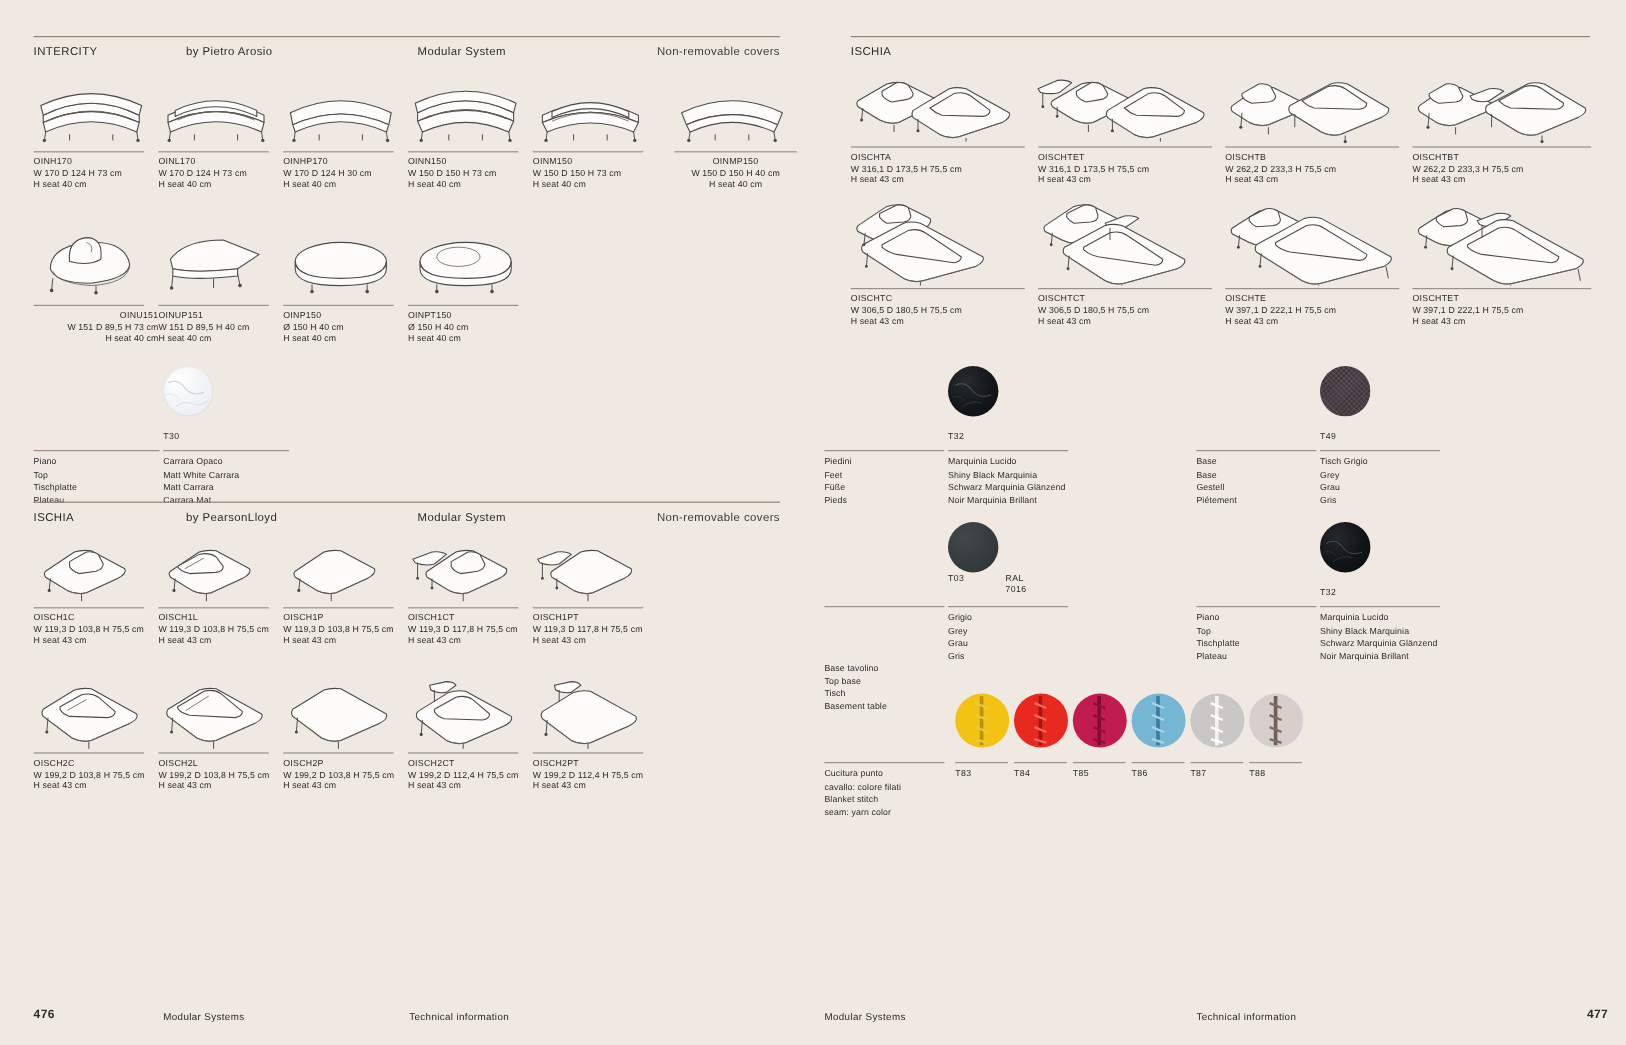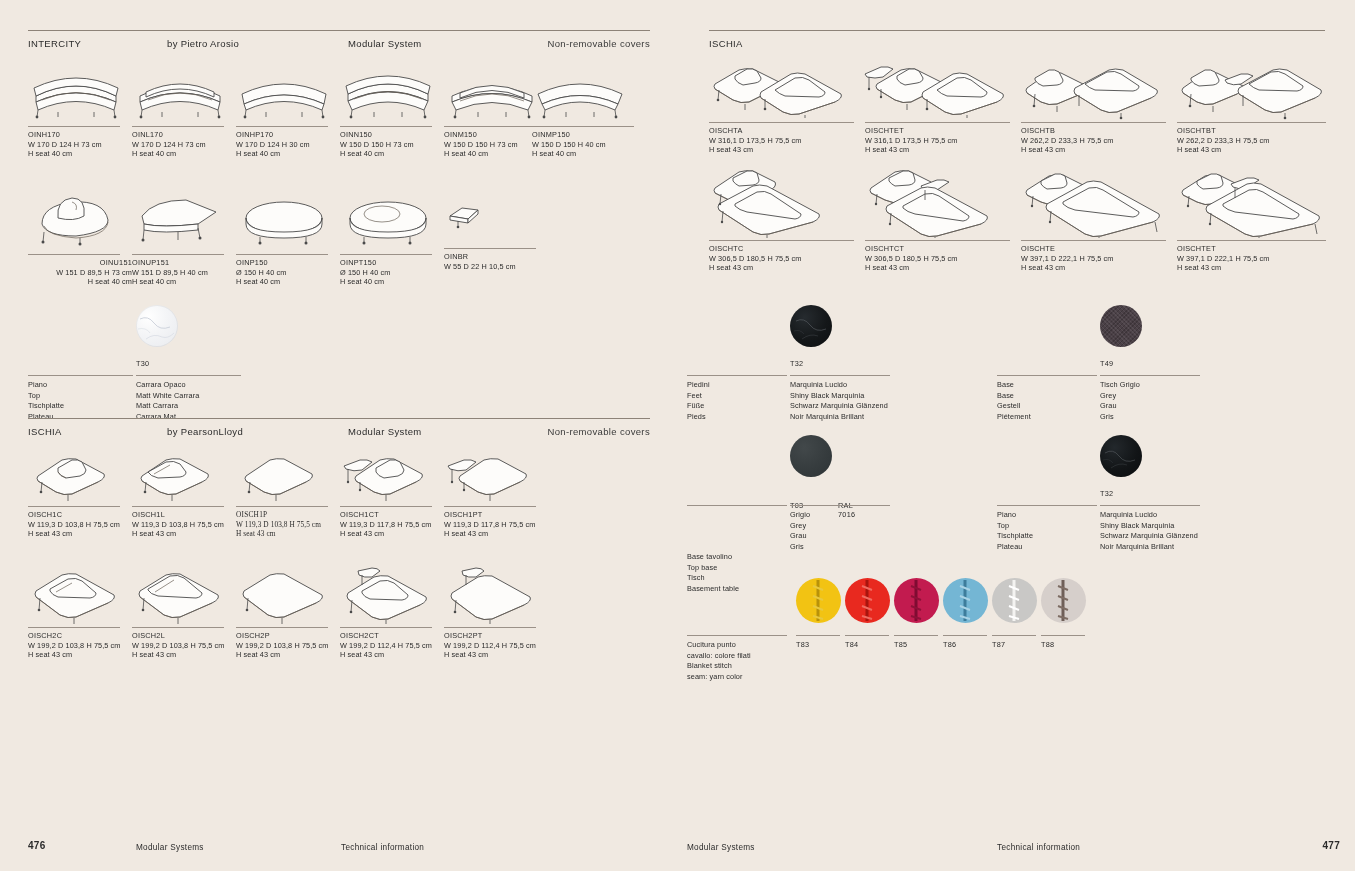--- a/index.html
+++ b/index.html
@@ -17,21 +17,21 @@
 
   
   .sec-head {
     position: relative;
     border-top: 1px solid #8d8378;
     padding-top: 7px;
     height: 24px;
   }
   .sec-head span { position: absolute; top: 7px; font-size: 9.5px; letter-spacing: .35px; }
   .sh-a { left: 0; }
-  .sh-b { left: 113px; padding-left: 26px; }
+  .sh-b { left: 101px; padding-left: 26px; }
   .sh-c { left: 320px; }
   .sh-d { right: 0; font-size: 8px; letter-spacing: .2px; color: #3a3a3a; }
 
   .row { position: relative; }
   .cell { position: absolute; }
   .cell .art { position: relative; width: 100%; }
   .cell .rule { border-top: 1px solid #9b9188; width: 88%; }
   .cell .code { font-size: 7.3px; letter-spacing: .25px; margin-top: 3px; line-height: 1.32; }
   .cell .dims { font-size: 7.3px; letter-spacing: .1px; line-height: 1.32; }
 
@@ -149,21 +149,21 @@
             <circle cx="11" cy="57" r="1.4" fill="#4a4a4a"></circle>
               <circle cx="85" cy="57" r="1.4" fill="#4a4a4a"></circle>
           </svg>
         </div>
         <div class="rule" style="margin-top:8px;"></div>
         <div class="code">OINM150</div>
         <div class="dims">W 150 D 150 H 73 cm</div>
         <div class="dims">H seat 40 cm</div>
       </div>
 
-      <div class="cell" style="left:504px;top:0;width:102px;">
+      <div class="cell" style="left:534px;top:0;width:102px;text-align:center;">
         <div class="art">
           <svg width="96" height="58" viewBox="0 0 96 58">
             <path class="ln" d="M6 34 Q48 14 90 34 L86 44 Q48 27 10 44 Z"></path>
             <path class="ln" d="M10 44 Q48 27 86 44 L83 50 Q48 34 13 50 Z"></path>
             <path class="leg" d="M13 50 L12 57 M83 50 L84 57 M34 52 L34 57 M62 52 L62 57"></path>
             <circle cx="12" cy="57" r="1.4" fill="#4a4a4a"></circle>
               <circle cx="84" cy="57" r="1.4" fill="#4a4a4a"></circle>
           </svg>
         </div>
         <div class="rule" style="margin-top:8px;width:100%;"></div>
@@ -235,34 +235,20 @@
             <circle cx="24" cy="51" r="1.5" fill="#4a4a4a"></circle>
               <circle cx="70" cy="51" r="1.5" fill="#4a4a4a"></circle>
           </svg>
         </div>
         <div class="rule" style="margin-top:6px;"></div>
         <div class="code">OINPT150</div>
         <div class="dims">Ø 150 H 40 cm</div>
         <div class="dims">H seat 40 cm</div>
       </div>
 
-      <div class="cell" style="left:416px;top:0;width:104px;">
-        <div class="art" style="height:50px;position:relative;">
-          <svg width="60" height="50" viewBox="0 0 60 50" style="position:absolute;bottom:4px;">
-            <path class="ln" d="M6 28 L18 20 L34 22 L24 31 Z"></path>
-            <path class="ln" d="M6 28 L24 31 L24 35 L6 32 Z"></path>
-            <path class="ln" d="M24 31 L34 22 L34 26 L24 35 Z"></path>
-            <path class="leg" d="M14 33 L14 39"></path>
-            <circle cx="14" cy="39" r="1.3" fill="#4a4a4a"></circle>
-          </svg>
-        </div>
-        <div class="rule" style="margin-top:6px;"></div>
-        <div class="code">OINBR</div>
-        <div class="dims">W 55 D 22 H 10,5 cm</div>
-      </div>
     </div>
 
     <div class="sw-block" style="left:28px;top:305px;width:622px;">
       <div style="position:absolute;left:108px;top:0;">
         <div class="sw-circle" style="width:42px;height:42px;
                     background:
                       radial-gradient(circle at 30% 28%, #ffffff 0%, #f4f5f7 42%, #e8eaee 100%);
                     box-shadow: inset 0 0 0 1px rgba(0,0,0,.06);
                     position:relative;overflow:hidden;">
           <svg width="42" height="42" viewBox="0 0 42 42" style="position:absolute;inset:0;">
@@ -325,21 +311,21 @@
             <path class="leg" d="M14 34 L13 44 M40 47 L40 53"></path>
             <circle cx="13" cy="44" r="1.3" fill="#4a4a4a"></circle>
           </svg>
         </div>
         <div class="rule" style="margin-top:4px;"></div>
         <div class="code">OISCH1L</div>
         <div class="dims">W 119,3 D 103,8 H 75,5 cm</div>
         <div class="dims">H seat 43 cm</div>
       </div>
 
-      <div class="cell" style="left:208px;top:0;width:104px;font-family:Liberation Serif, serif;">
+      <div class="cell" style="left:208px;top:0;width:104px;">
         <div class="art">
           <svg width="96" height="54" viewBox="0 0 96 54">
             <path class="ln" d="M10 28 L34 12 Q40 10 48 11 L76 26 Q78 30 70 34 L44 46 Q36 48 28 44 L10 33 Q8 30 10 28 Z"></path>
             <path class="ln2" d="M10 33 L28 44 Q36 48 44 46 L70 34"></path>
             <path class="leg" d="M14 34 L13 44 M40 47 L40 53"></path>
             <circle cx="13" cy="44" r="1.3" fill="#4a4a4a"></circle>
           </svg>
         </div>
         <div class="rule" style="margin-top:4px;"></div>
         <div class="code">OISCH1P</div>
@@ -703,21 +689,21 @@
         <div>Grey</div>
         <div>Grau</div>
         <div>Gris</div>
       </div>
     </div>
 
     <div class="sw-block" style="left:9px;top:435px;width:320px;">
       <div style="position:absolute;left:103px;top:0;">
         <div class="sw-circle" style="width:42px;height:42px;
                     background: radial-gradient(circle at 34% 30%, #42484a 0%, #373d3f 50%, #2d3335 100%);"></div>
-        <div style="position:relative;margin-top:24px;height:12px;">
+        <div style="position:relative;margin-top:0;height:12px;">
           <span class="sw-code" style="position:absolute;left:0;">T03</span>
           <span class="sw-code" style="position:absolute;left:48px;">RAL 7016</span>
         </div>
       </div>
       <div class="sw-rule" style="position:absolute;left:0;top:70px;width:100px;"></div>
       <div class="sw-rule" style="position:absolute;left:103px;top:70px;width:100px;"></div>
       <div class="sw-list" style="position:absolute;left:0;top:75px;margin-top:42px;">
         <div>Base tavolino</div>
         <div>Top base</div>
         <div>Tisch</div>

